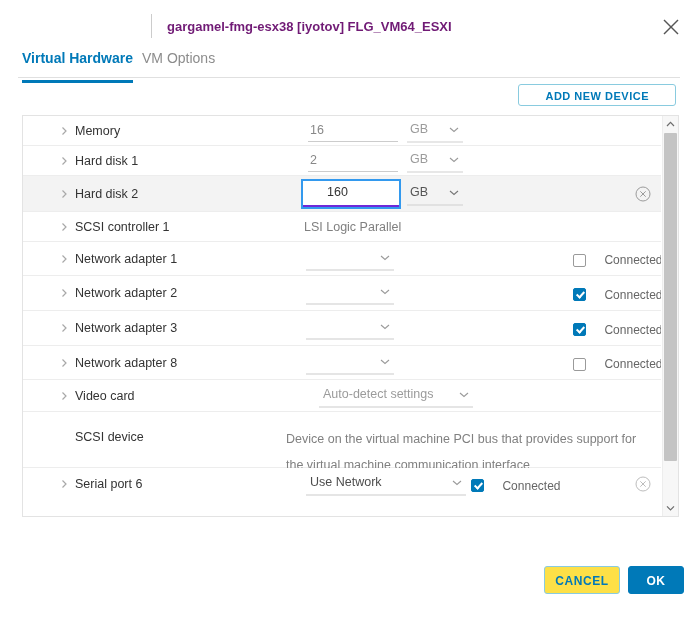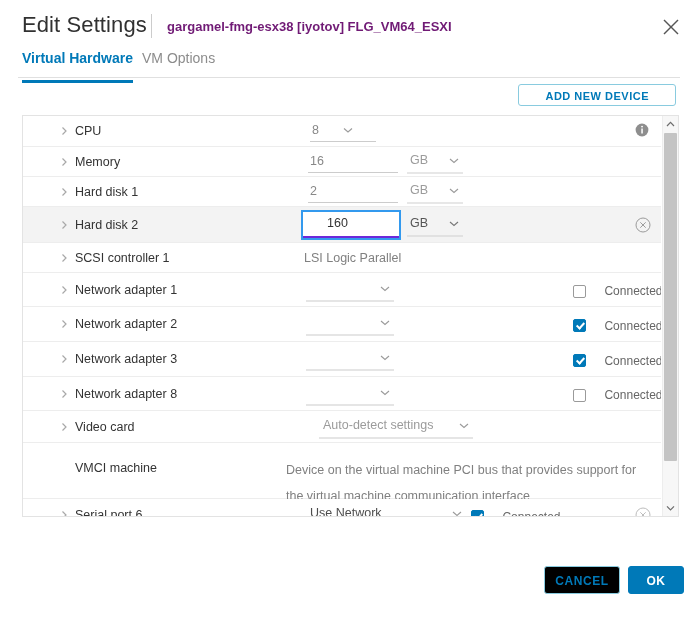--- a/index.html
+++ b/index.html
@@ -376,77 +376,55 @@
     letter-spacing: .6px;
     cursor: pointer;
     font-family: "Liberation Sans", sans-serif;
     line-height: 26px;
     text-align: center;
   }
   .btn-cancel {
     right: 78px;
     width: 76px;
     border: 1px solid #89cbdf;
-    background: #000000;
+    background: #fde047;
     color: #0079b8;
   }
   .btn-ok {
     right: 14px;
     width: 56px;
     border: 1px solid #0079b8;
     background: #0079b8;
     color: #ffffff;
   }
 </style>
 </head>
 <body>
 
 <div class="dialog-header">
-  <div class="title-main">Edit Settings</div>
   <div class="title-divider"></div>
   <div class="title-sub">gargamel-fmg-esx38 [iyotov] FLG_VM64_ESXI</div>
   <div class="close-btn">
     <svg width="26" height="26" viewBox="0 0 26 26">
       <line x1="6" y1="6" x2="20" y2="20" stroke="#565656" stroke-width="1.4"></line>
       <line x1="20" y1="6" x2="6" y2="20" stroke="#565656" stroke-width="1.4"></line>
     </svg>
   </div>
 </div>
 
 <div class="tabbar">
   <div class="tab tab-0 active">Virtual Hardware</div>
   <div class="tab tab-1">VM Options</div>
 </div>
 
 <button class="add-device-btn">ADD NEW DEVICE</button>
 
 <div class="device-table">
   <div class="rows-viewport">
 
-    <div class="row" style="height:31px">
-      <span class="caret">
-        <svg width="10" height="10" viewBox="0 0 10 10">
-            <polyline points="3.5,1.5 7,5 3.5,8.5" fill="none" stroke="#a8a8a8" stroke-width="1.2"></polyline>
-          </svg>
-      </span>
-      <span class="row-label">CPU</span>
-      <input class="num-input" style="position: absolute; left: 287px; top: 50%; transform: translateY(-50%); width: 66px; text-align: left;" readonly="" value="8">
-      <span class="chev" style="left:320px;top:11px">
-        <svg width="10" height="7" viewBox="0 0 10 7">
-            <polyline points="1,1.5 5,5 9,1.5" fill="none" stroke="#9b9b9b" stroke-width="1.1"></polyline>
-          </svg>
-      </span>
-      <span class="row-icon info">
-        <svg width="14" height="14" viewBox="0 0 14 14">
-          <circle cx="7" cy="7" r="6.4" fill="#8e8e8e"></circle>
-          <rect x="6.3" y="5.5" width="1.5" height="5" fill="#ffffff"></rect>
-          <circle cx="7.05" cy="3.6" r="0.95" fill="#ffffff"></circle>
-        </svg>
-      </span>
-    </div>
 
     <div class="row" style="height:30px">
       <span class="caret">
         <svg width="10" height="10" viewBox="0 0 10 10">
             <polyline points="3.5,1.5 7,5 3.5,8.5" fill="none" stroke="#a8a8a8" stroke-width="1.2"></polyline>
           </svg>
       </span>
       <span class="row-label">Memory</span>
       <input class="num-input" style="position: absolute; left: 285px; top: 50%; transform: translateY(-50%);" readonly="" value="16">
       <div class="unit-select">
@@ -609,21 +587,21 @@
         <span class="d-text">Auto-detect settings</span>
         <span class="chev">
           <svg width="10" height="7" viewBox="0 0 10 7">
               <polyline points="1,1.5 5,5 9,1.5" fill="none" stroke="#9b9b9b" stroke-width="1.1"></polyline>
             </svg>
         </span>
       </div>
     </div>
 
     <div class="row" style="height:56px">
-      <span class="row-label" style="top:18px;transform:none">VMCI machine</span>
+      <span class="row-label" style="top:18px;transform:none">SCSI device</span>
       <div class="desc-text">Device on the virtual machine PCI bus that provides support for the virtual machine communication interface</div>
     </div>
 
     <div class="row" style="height:32px;border-bottom:none">
       <span class="caret">
         <svg width="10" height="10" viewBox="0 0 10 10">
             <polyline points="3.5,1.5 7,5 3.5,8.5" fill="none" stroke="#a8a8a8" stroke-width="1.2"></polyline>
           </svg>
       </span>
       <span class="row-label">Serial port 6</span>

